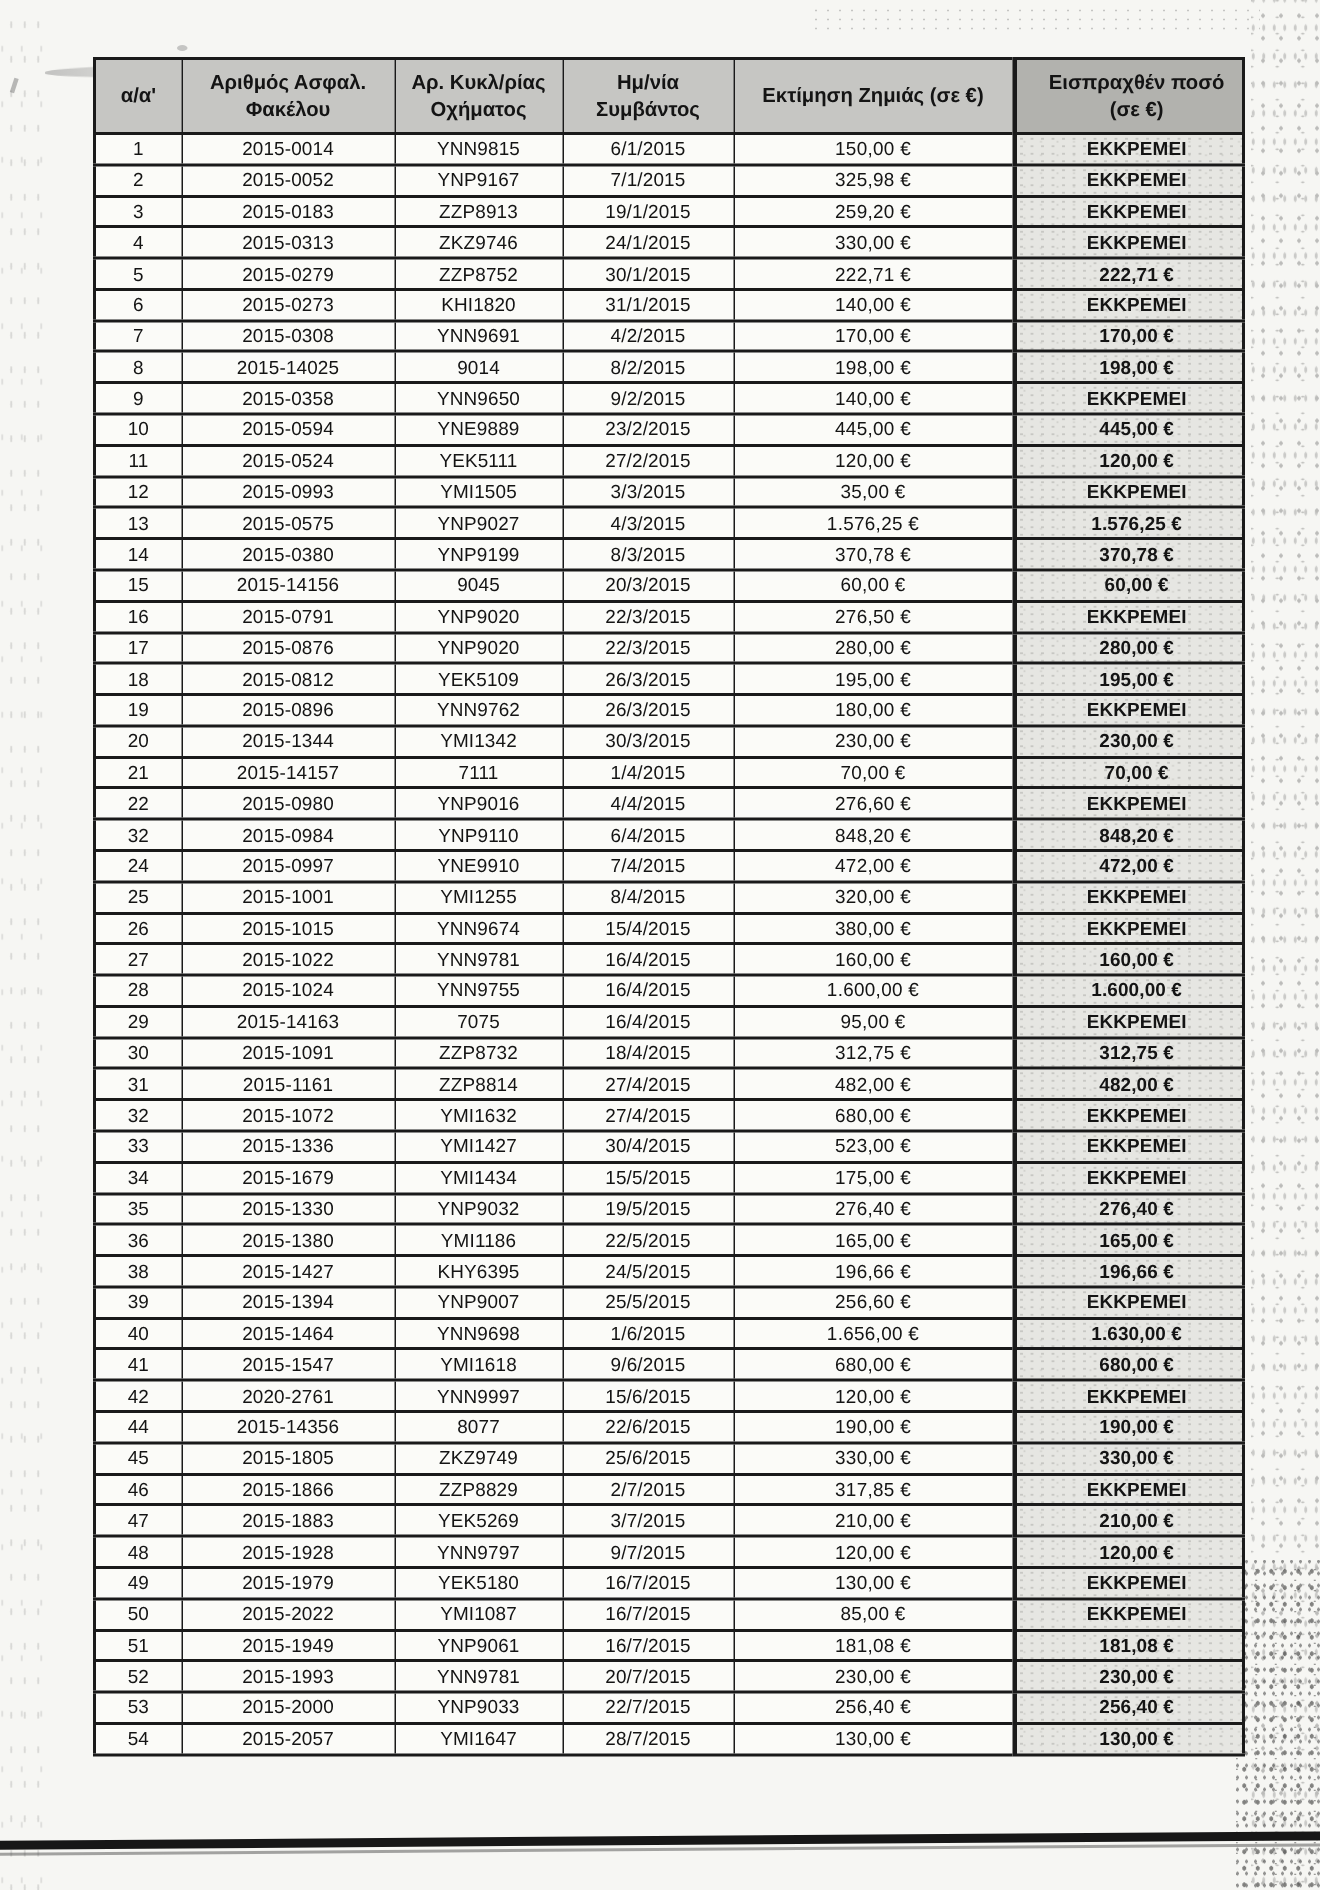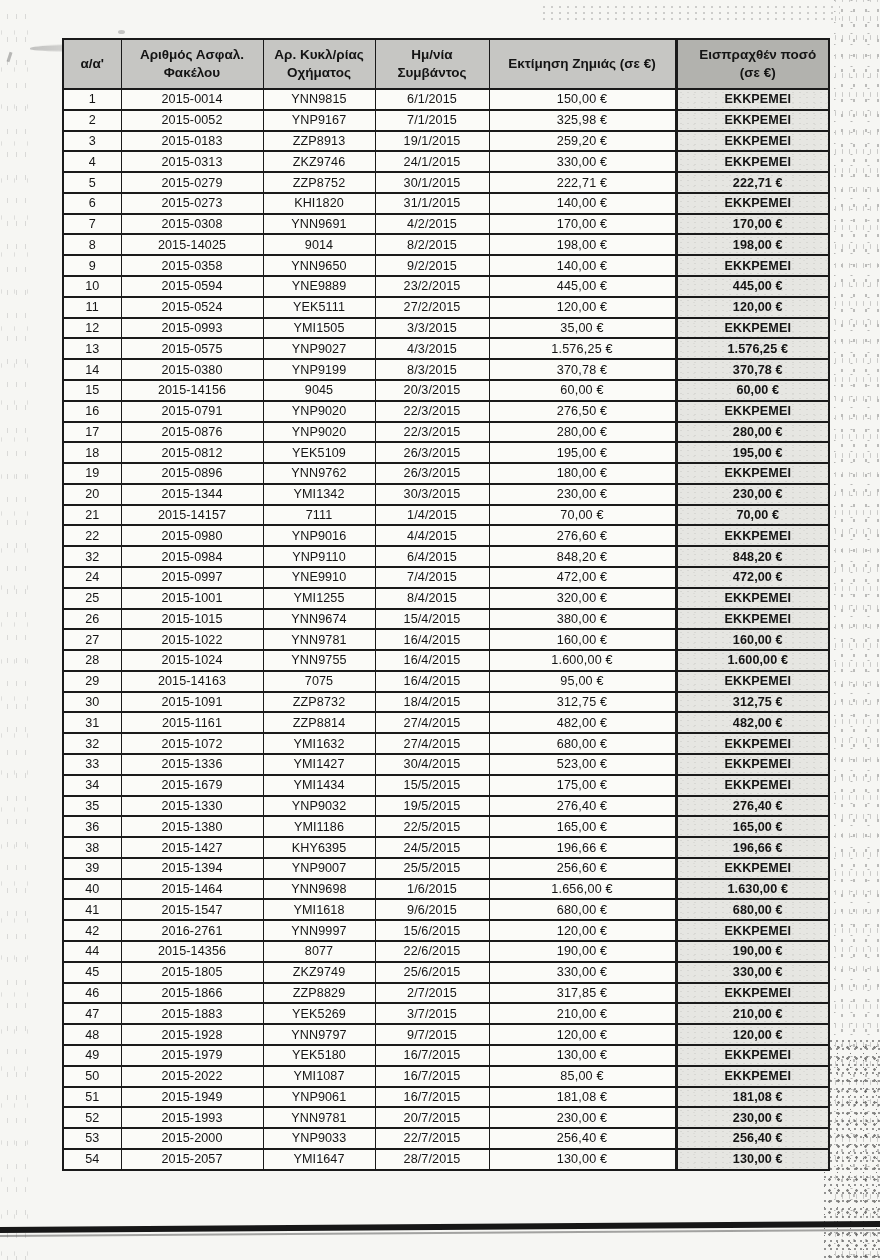--- a/index.html
+++ b/index.html
@@ -435,21 +435,21 @@
       <tr>
         <td>41</td>
         <td>2015-1547</td>
         <td>YMI1618</td>
         <td>9/6/2015</td>
         <td>680,00 €</td>
         <td>680,00 €</td>
       </tr>
       <tr>
         <td>42</td>
-        <td>2016-2761</td>
+        <td>2020-2761</td>
         <td>YNN9997</td>
         <td>15/6/2015</td>
         <td>120,00 €</td>
         <td>ΕΚΚΡΕΜΕΙ</td>
       </tr>
       <tr>
         <td>44</td>
         <td>2015-14356</td>
         <td>8077</td>
         <td>22/6/2015</td>

